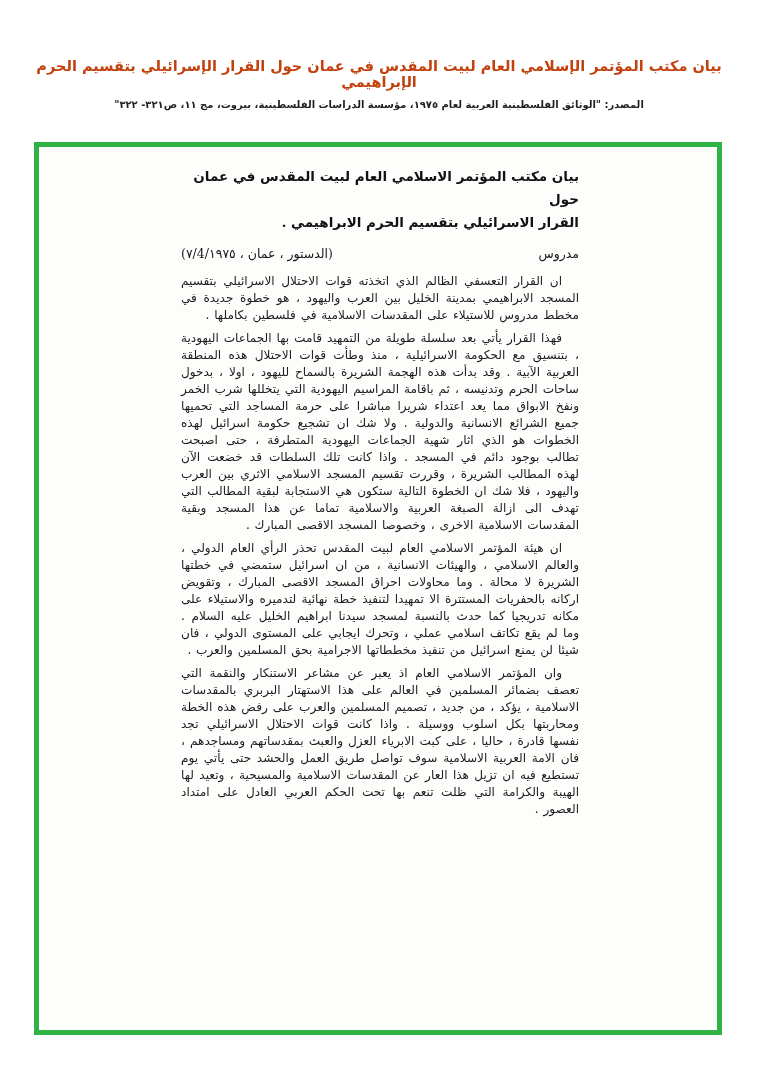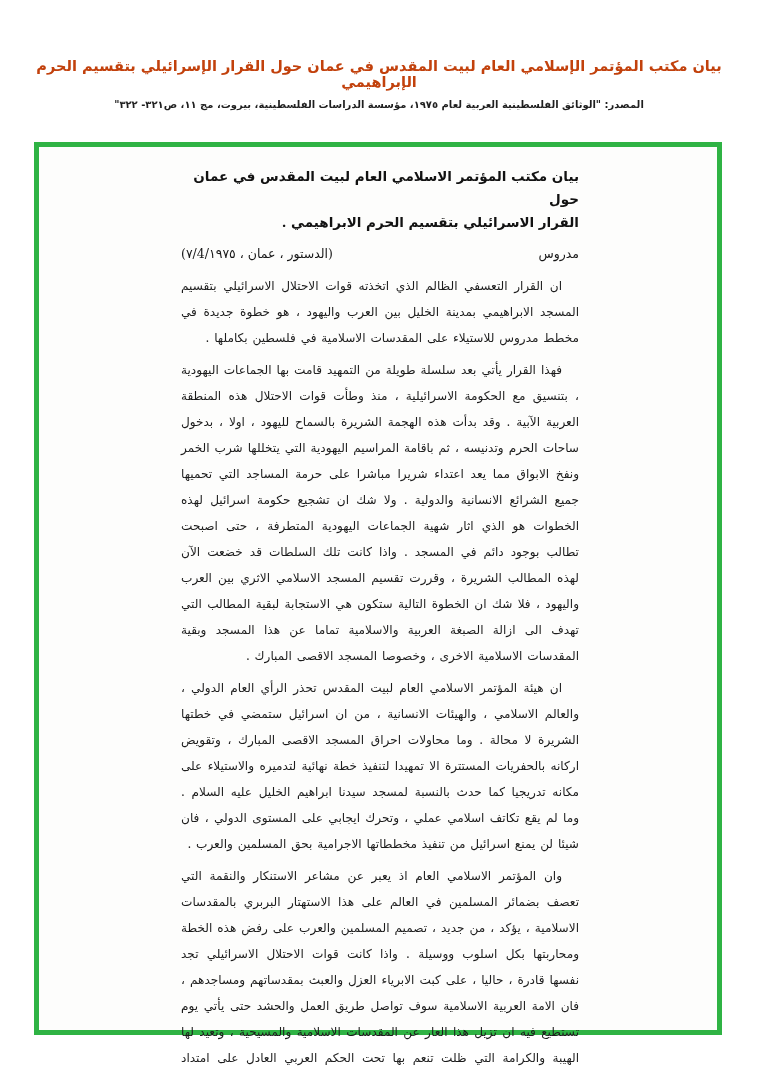--- a/index.html
+++ b/index.html
@@ -70,21 +70,21 @@
     display: flex;
     justify-content: space-between;
     align-items: baseline;
     direction: rtl;
     font-size: 12.5px;
     margin-bottom: 12px;
     color: #161616;
   }
   .para {
     font-size: 12.1px;
-    line-height: 26px;
+    line-height: 17px;
     text-indent: 17px;
     margin-bottom: 6px;
     word-spacing: 1px;
   }
 </style>
 </head>
 <body>
 
 <div class="page">
 

